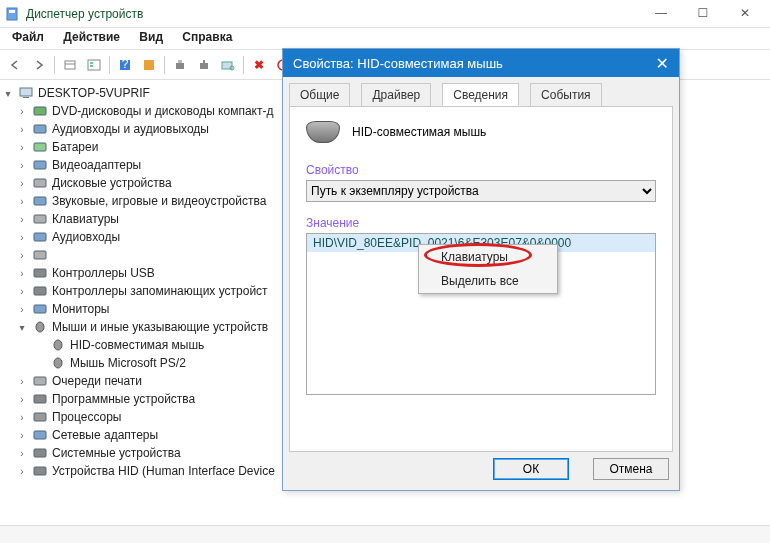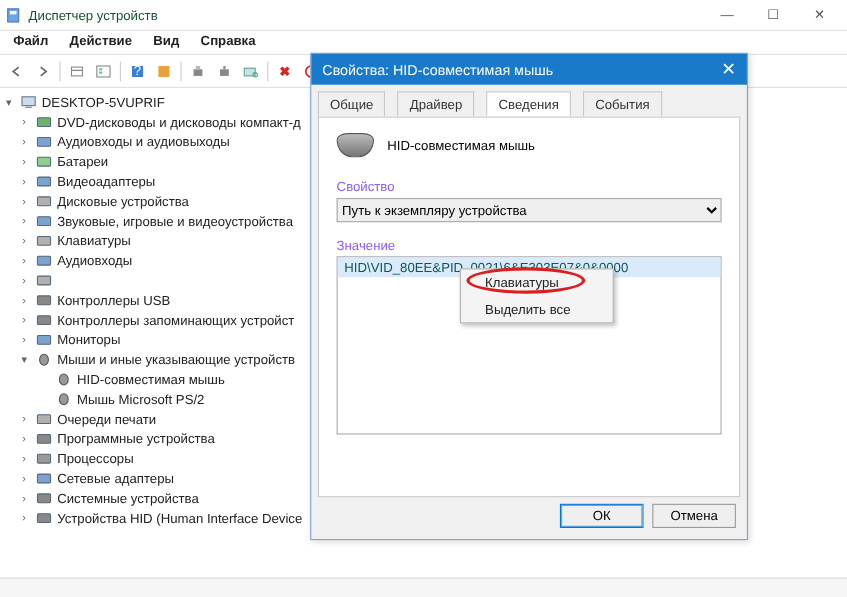--- a/index.html
+++ b/index.html
@@ -33,21 +33,21 @@
 .tabs { display: flex; padding: 6px 6px 0 6px; gap: 12px; }
 .tab { padding: 4px 10px 3px 10px; border: 1px solid #c8c8c8; border-bottom: none; background: #f0f0f0; margin-right: -1px; color: #333; }
 .tab.active { background: #fff; border-bottom: 1px solid #fff; }
 .tab-body { flex: 1; margin: 0 6px 6px 6px; border: 1px solid #c8c8c8; background: #fff; padding: 14px 16px; position: relative; }
 .devhdr { display: flex; align-items: center; gap: 12px; margin-bottom: 20px; }
 .mouseicon { width: 34px; height: 22px; border-radius: 10px 10px 14px 14px / 6px 6px 16px 16px; background: linear-gradient(#bbb,#777); border: 1px solid #555; }
 .field-lbl { color: #8b5cf6; margin-bottom: 3px; }
 select.prop { width: 100%; height: 22px; border: 1px solid #a8a8a8; }
 .valbox { width: 100%; height: 162px; border: 1px solid #a8a8a8; background: #fff; margin-top: 3px; }
 .valrow { background: #d9ebfb; color: #155; padding: 2px 6px; }
-.dlg-btns { display: flex; justify-content: flex-end; gap: 8px; padding: 0 10px 10px 0; }
+.dlg-btns { display: flex; justify-content: flex-end; gap: 24px; padding: 0 10px 10px 0; }
 .btn { min-width: 76px; height: 22px; border: 1px solid #999; background: #efefef; text-align: center; line-height: 20px; }
 .btn.default { border: 1px solid #0078d7; box-shadow: inset 0 0 0 1px #5aa8e8; }
 
 
 .ctx { position: absolute; background: #f4f4f4; border: 1px solid #b0b0b0; box-shadow: 2px 2px 4px rgba(0,0,0,.25); }
 .ctx-item { padding: 5px 28px 5px 22px; color: #222; }
 
 
 .ell { position: absolute; border: 3px solid #d82020; border-radius: 50%; background: transparent; pointer-events: none; }
 

